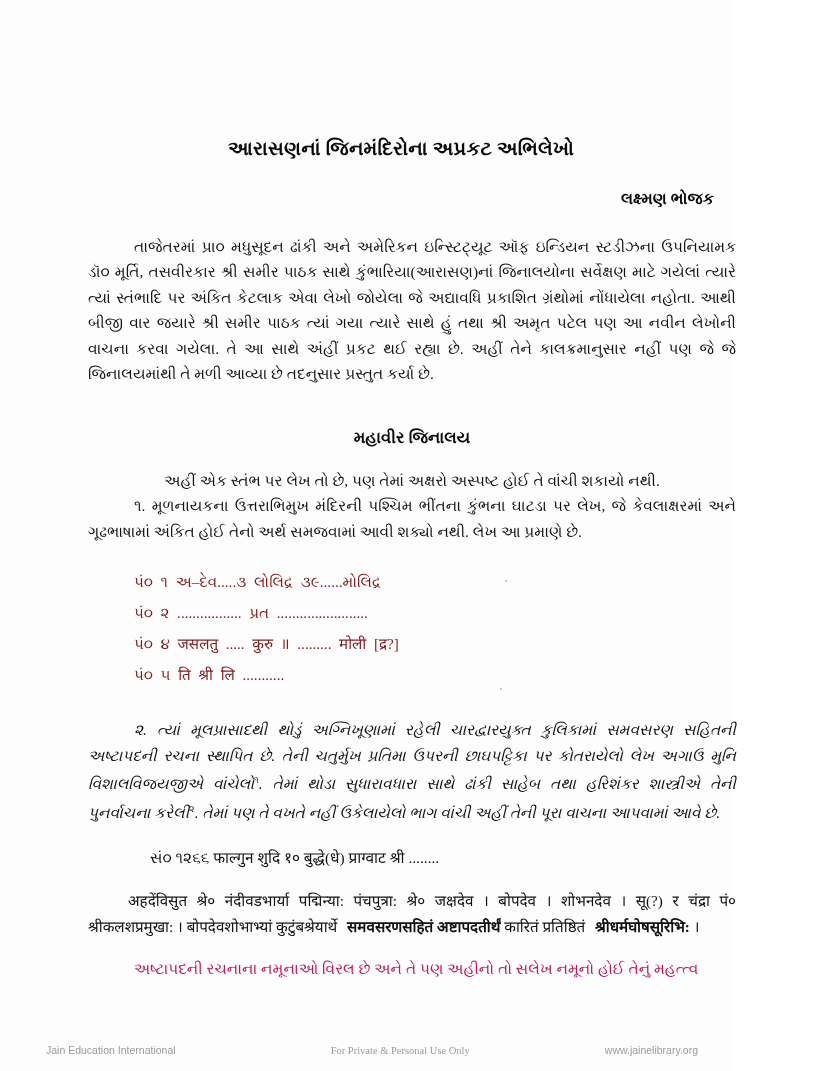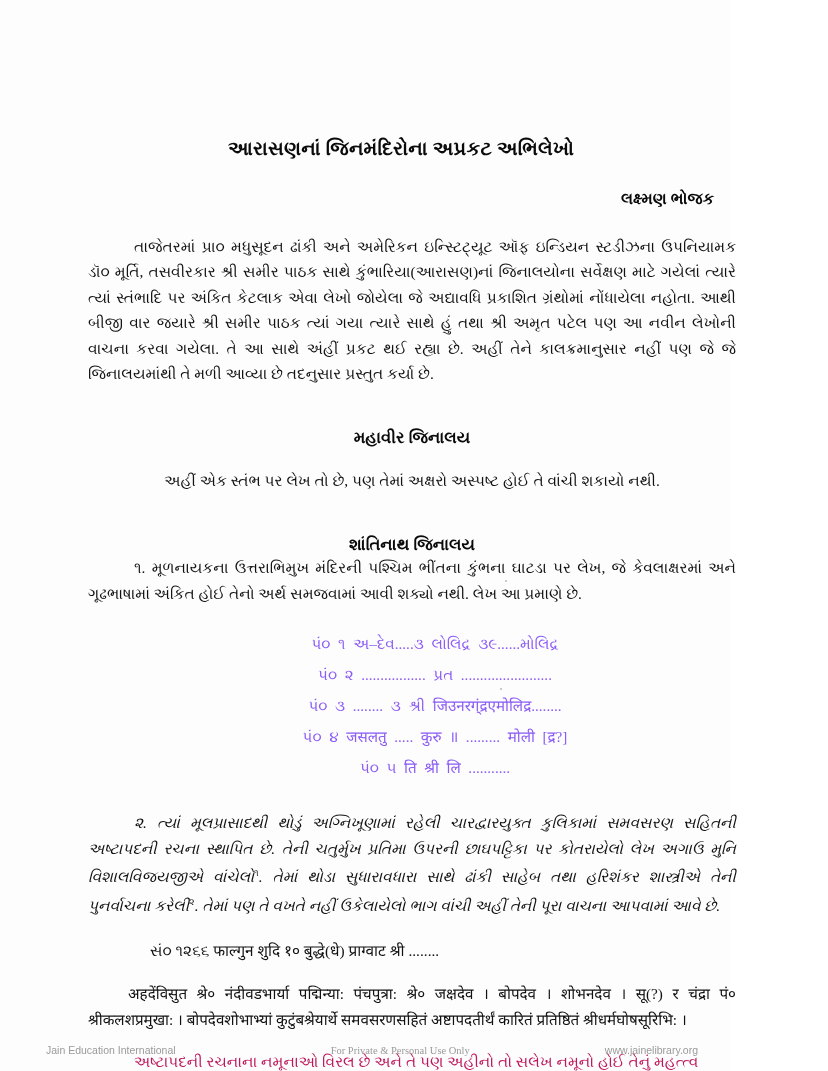--- a/index.html
+++ b/index.html
@@ -94,22 +94,21 @@
     margin: 22px 0 0 0;
     padding: 0;
     list-style: none;
   }
 
   .verse-line {
     font-size: 15.2px;
     line-height: 31px;
     margin-left: 46px;
     white-space: pre;
-    color: #8b5cf6;
-    text-align: center;
+    color: #7f1d1d;
   }
 
   p.italic-para {
     font-style: italic;
     font-size: 15.4px;
     line-height: 25.4px;
     text-align: justify;
     margin: 27px 0 0 0;
     color: #111;
   }
@@ -134,21 +133,22 @@
   .inscription {
     font-size: 15.2px;
     line-height: 26px;
     text-align: justify;
     margin: 18px 0 0 0;
     text-indent: 40px;
     color: #111;
   }
 
   .inscription b {
-    font-weight: 400;
+    font-weight: 700;
+    margin-left: 6px;
   }
 
   .tail-para {
     font-size: 15.4px;
     line-height: 25.4px;
     text-align: justify;
     margin: 16px 0 0 0;
     text-indent: 46px;
     color: #be185d;
   }
@@ -185,28 +185,26 @@
     <h1 class="doc-title">આરાસણનાં જિનમંદિરોના અપ્રકટ અભિલેખો</h1>
 
     <div class="author">લક્ષ્મણ ભોજક</div>
 
     <p class="para first">તાજેતરમાં પ્રા૦ મધુસૂદન ઢાંકી અને અમેરિકન ઇન્સ્ટિટ્યૂટ ઑફ ઇન્ડિયન સ્ટડીઝના ઉપનિયામક ડૉ૦ મૂર્તિ, તસવીરકાર શ્રી સમીર પાઠક સાથે કુંભારિયા(આરાસણ)નાં જિનાલયોના સર્વેક્ષણ માટે ગયેલાં ત્યારે ત્યાં સ્તંભાદિ પર અંકિત કેટલાક એવા લેખો જોયેલા જે અદ્યાવધિ પ્રકાશિત ગ્રંથોમાં નોંધાયેલા નહોતા. આથી બીજી વાર જયારે શ્રી સમીર પાઠક ત્યાં ગયા ત્યારે સાથે હું તથા શ્રી અમૃત પટેલ પણ આ નવીન લેખોની વાચના કરવા ગયેલા. તે આ સાથે અંહીં પ્રકટ થઈ રહ્યા છે. અહીં તેને કાલક્રમાનુસાર નહીં પણ જે જે જિનાલયમાંથી તે મળી આવ્યા છે તદનુસાર પ્રસ્તુત કર્યા છે.</p>
 
     <h2 class="section-head mt-head">મહાવીર જિનાલય</h2>
 
     <p class="centered-note">અહીં એક સ્તંભ પર લેખ તો છે, પણ તેમાં અક્ષરો અસ્પષ્ટ હોઈ તે વાંચી શકાયો નથી.</p>
 
-    <h2 class="section-head mt-head">શાંતિનાથ જિનાલય</h2>
 
     <p class="para indent para-block">૧. મૂળનાયકના ઉત્તરાભિમુખ મંદિરની પશ્ચિમ ભીંતના કુંભના ઘાટડા પર લેખ, જે કેવલાક્ષરમાં અને ગૂઢભાષામાં અંકિત હોઈ તેનો અર્થ સમજવામાં આવી શક્યો નથી. લેખ આ પ્રમાણે છે.</p>
 
     <div class="verse-list">
       <div class="verse-line">પં૦  ૧  અ–દેવ.....૩  લોલિદ્ર  ૩૯......મોલિદ્ર</div>
       <div class="verse-line">પં૦  ૨  .................  પ્રત  ........................</div>
-      <div class="verse-line">પં૦  ૩  ........  ૩  શ્રી  जिउनरग्ंद्रएमोलिद्र........</div>
       <div class="verse-line">પં૦  ૪  जसलतु  .....  कुरु  ॥  .........  मोली  [द्र?]</div>
       <div class="verse-line">પં૦  ૫  ति  श्री  लि  ...........</div>
     </div>
 
     <p class="italic-para indent">
       <span>૨. ત્યાં મૂલપ્રાસાદથી થોડું અગ્નિખૂણામાં રહેલી ચારદ્વારયુક્ત કુલિકામાં સમવસરણ સહિતની અષ્ટાપદની રચના સ્થાપિત છે. તેની ચતુર્મુખ પ્રતિમા ઉપરની છાઘપટ્ટિકા પર કોતરાયેલો લેખ અગાઉ મુનિ વિશાલવિજયજીએ વાંચેલો</span><sup class="fn">૧</sup><span>. તેમાં થોડા સુધારાવધારા સાથે ઢાંકી સાહેબ તથા હરિશંકર શાસ્ત્રીએ તેની પુનર્વાચના કરેલી</span><sup class="fn">૨</sup><span>. તેમાં પણ તે વખતે નહીં ઉકેલાયેલો ભાગ વાંચી અહીં તેની પૂરા વાચના આપવામાં આવે છે.</span>
     </p>
 
     <div class="date-line">સં૦  ૧૨૬૬  फाल्गुन  शुदि  १०  बुद्धे(धे)  प्राग्वाट  श्री  ........</div>
 

